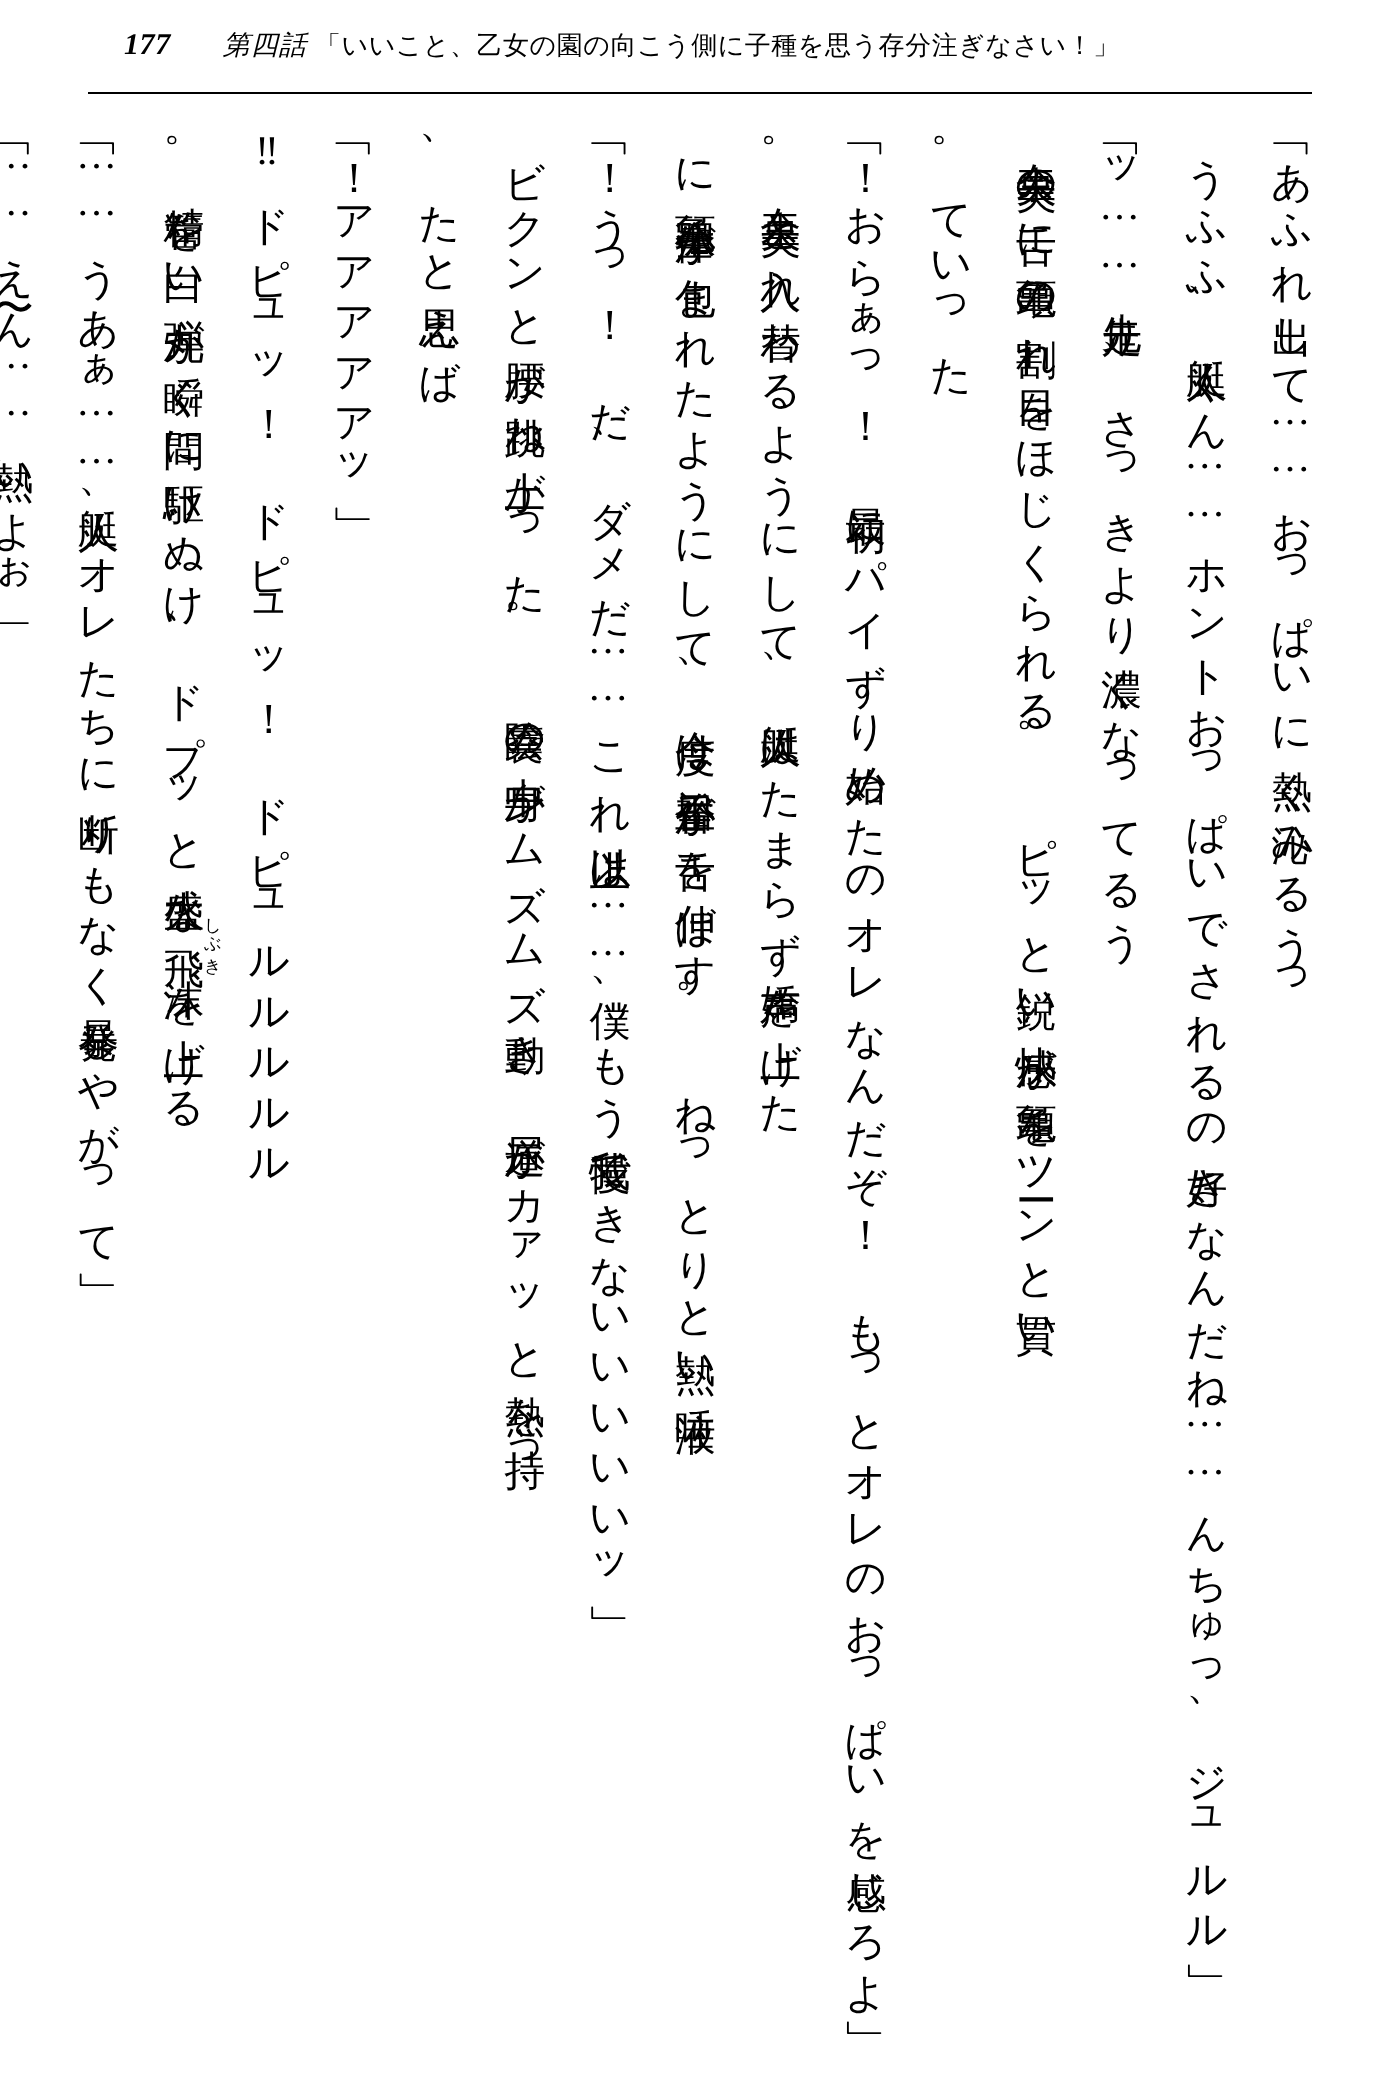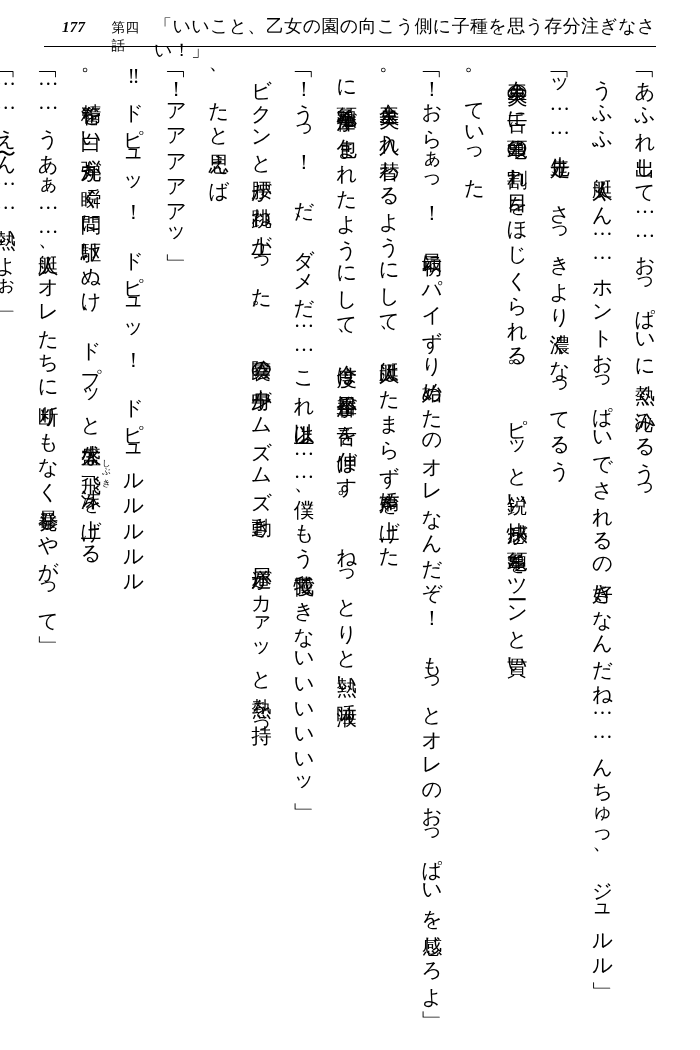--- a/index.html
+++ b/index.html
@@ -36,23 +36,24 @@
     font-size: 15px;
     font-weight: bold;
     margin-right: 26px;
     font-family: "Liberation Serif", serif;
     font-style: italic;
   }
   .header .chapter {
     font-size: 13.5px;
     margin-right: 4px;
     letter-spacing: 0.04em;
+    font-style: italic;
   }
   .header .running-title {
-    font-size: 18px;
+    font-size: 13px;
     letter-spacing: 0.02em;
   }
   .rule {
     height: 1px;
     background: #000;
     margin: 6px 10px 0 10px;
   }
   
   .body-area {
     position: relative;

